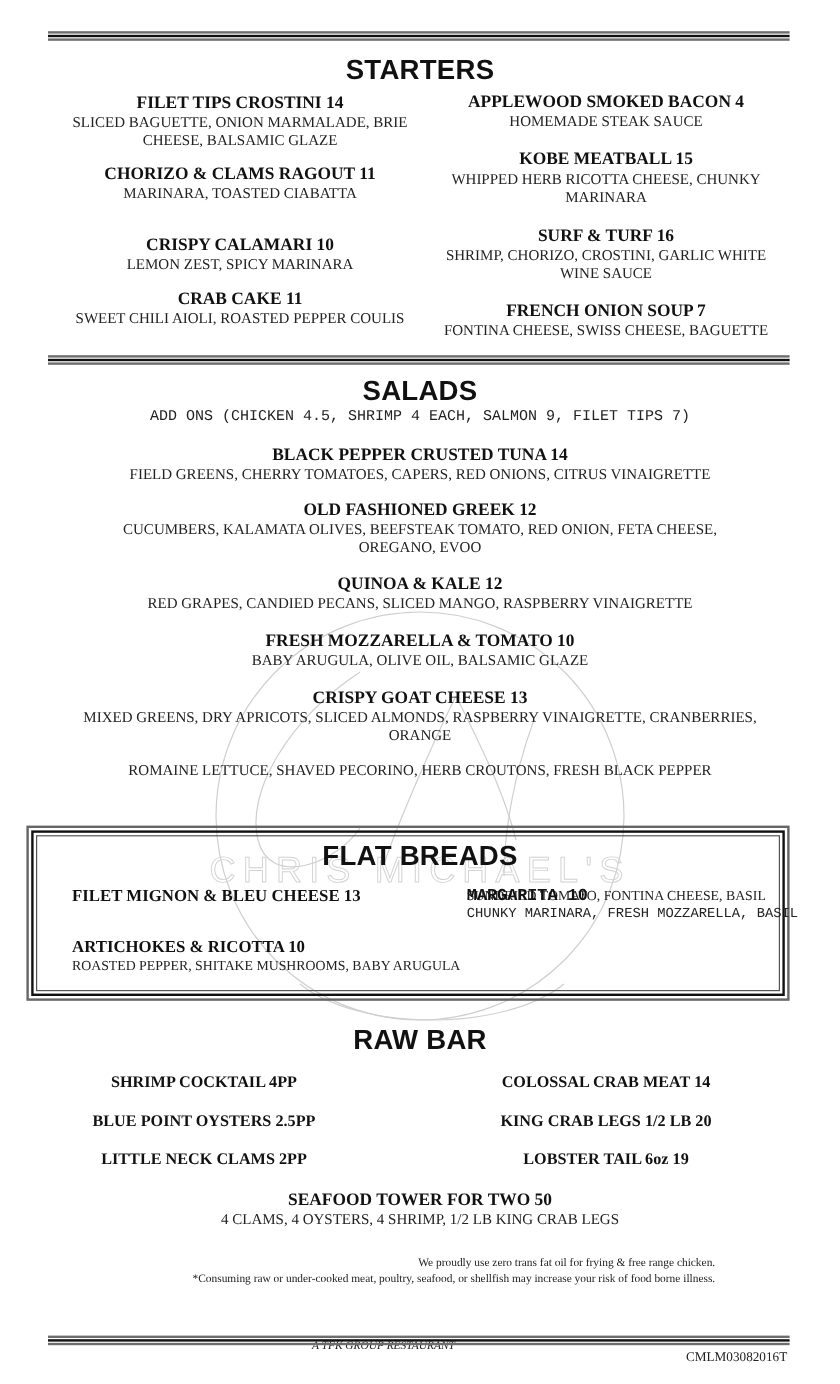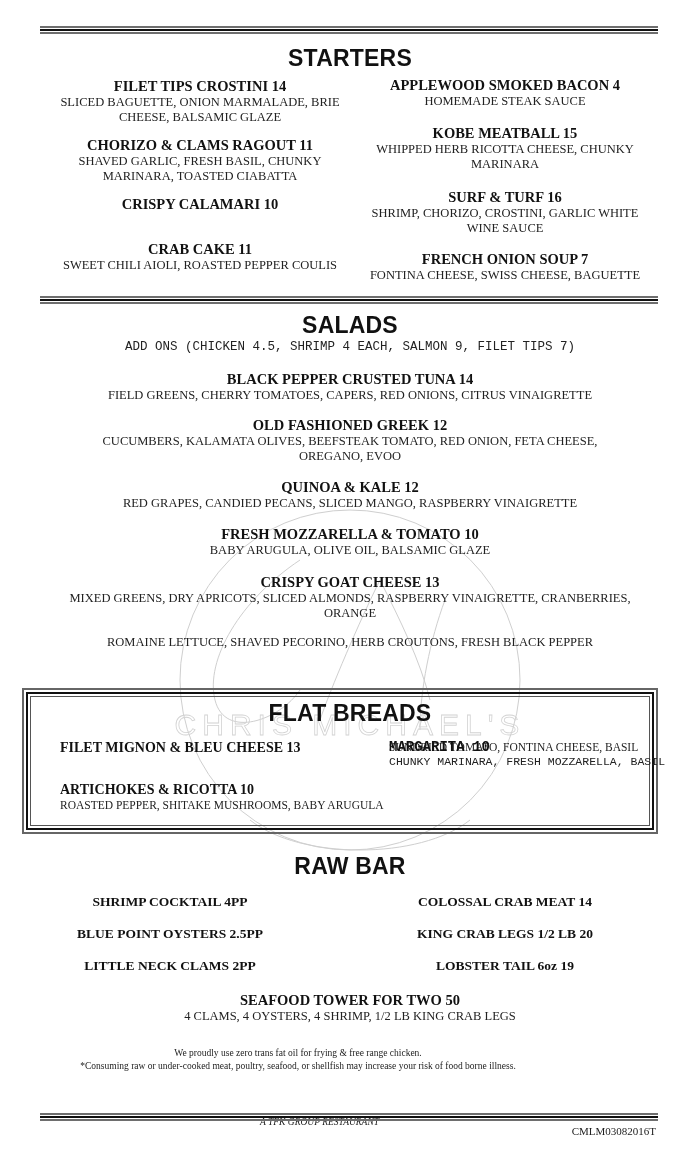--- a/index.html
+++ b/index.html
@@ -39,21 +39,21 @@
     content: ""; position: absolute; inset: 6px; border: 1px solid #555;
   }
   .fb-item { position: absolute; text-align: left; }
   .fb-item .name { font-weight: bold; font-size: 14px; line-height: 16px; color: #111; }
   .fb-item .desc { font-size: 11.5px; line-height: 14px; color: #222; white-space: nowrap; }
 
   .raw { position: absolute; text-align: center; font-weight: bold; font-size: 13.5px; color: #111; }
   .raw-l { left: 40px; width: 260px; }
   .raw-r { left: 375px; width: 260px; }
 
-  .small { position: absolute; left: 0; width: 596px; text-align: center; font-size: 9.5px; color: #222; line-height: 13px; }
+  .small { position: absolute; left: 0; width: 596px; text-align: right; font-size: 9.5px; color: #222; line-height: 13px; }
   .tfk { position: absolute; left: 260px; top: 1095px; font-size: 9.5px; font-style: italic; color: #222; margin-top: 22px; }
   .code { position: absolute; right: 44px; top: 1125px; font-size: 11px; color: #222; }
 
   .watermark { position: absolute; left: 0; top: 0; width: 700px; height: 1153px; pointer-events: none; }
 </style>
 </head>
 <body>
 
 <svg class="watermark" viewBox="0 0 700 1153">
   <g fill="none" stroke="#cfcfcf" stroke-width="1">
@@ -70,25 +70,25 @@
 <div class="rule" style="top:26px;"></div>
 <div class="section-title" style="top:45px;">STARTERS</div>
 
 <div class="item col-left" style="top:78px;">
   <div class="name">FILET TIPS CROSTINI 14</div>
   <div class="desc">SLICED BAGUETTE, ONION MARMALADE, BRIE</div>
   <div class="desc">CHEESE, BALSAMIC GLAZE</div>
 </div>
 <div class="item col-left" style="top:137px;">
   <div class="name">CHORIZO &amp; CLAMS RAGOUT 11</div>
-  <div class="desc">SHAVED GARLIC, FRESH BASIL, CHUNKY</div>
   <div class="desc">MARINARA, TOASTED CIABATTA</div>
 </div>
 <div class="item col-left" style="top:196px;">
   <div class="name">CRISPY CALAMARI 10</div>
+  <div class="desc">LEMON ZEST, SPICY MARINARA</div>
 </div>
 <div class="item col-left" style="top:241px;">
   <div class="name">CRAB CAKE 11</div>
   <div class="desc">SWEET CHILI AIOLI, ROASTED PEPPER COULIS</div>
 </div>
 
 <div class="item col-right" style="top:77px;">
   <div class="name">APPLEWOOD SMOKED BACON 4</div>
   <div class="desc">HOMEMADE STEAK SAUCE</div>
 </div>

